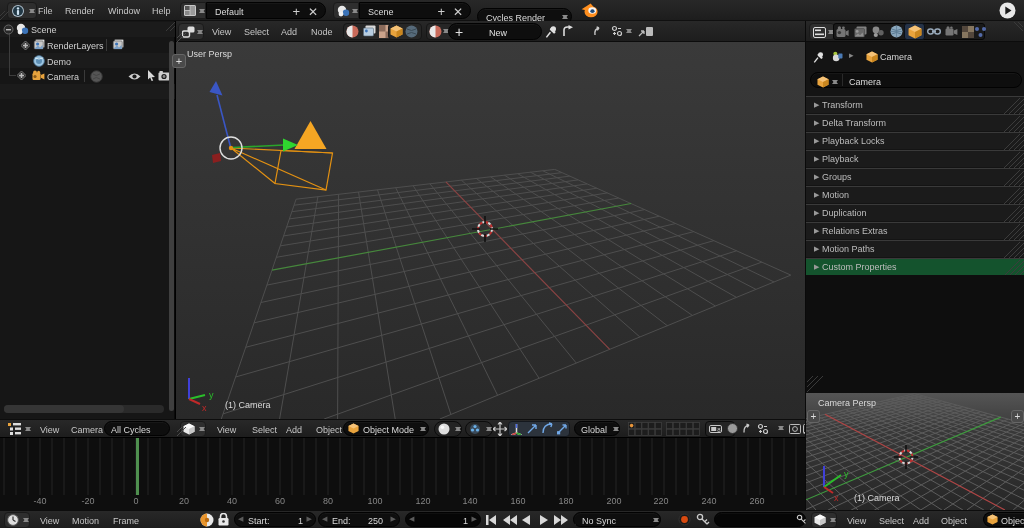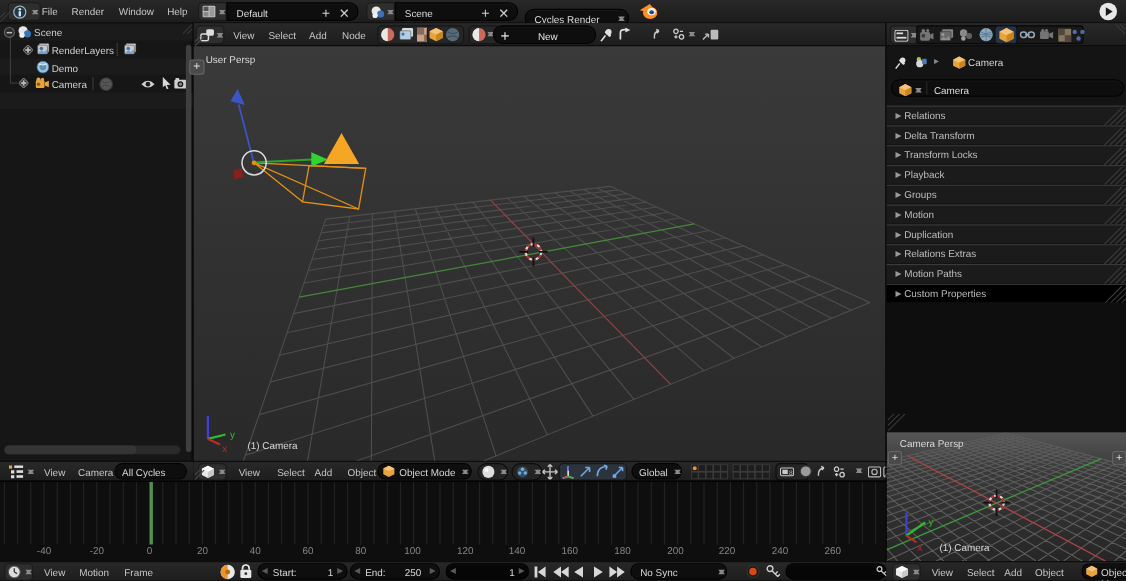--- a/index.html
+++ b/index.html
@@ -509,35 +509,35 @@
         <path d="M6.5 6.5 L12.5 3.5 L12.5 9.5 L6.5 12.5 Z" fill="#c9861f"></path>
       </svg>
     <span class="updn" style="position:absolute;left:20px;top:3px"></span>
     <div style="position:absolute;left:31px;top:1px;bottom:1px;width:1px;background:#2a2a2a"></div>
     <span style="position:absolute;left:38px;top:4px;color:#dcdcdc">Camera</span>
   </div>
 
   <div id="panels">
       <div class="abs" style="left:0px;top:75px;width:219px;height:17px;background:#1b1b1b;border-top:1px solid #3a3a3a">
         <span style="position:absolute;left:8px;top:4px;color:#999;font-size:7px">▶</span>
-        <span style="position:absolute;left:16px;top:3px;color:#bdbdbd">Relations</span>
+        <span style="position:absolute;left:16px;top:3px;color:#bdbdbd">Transform</span>
         <svg width="22" height="17" style="position:absolute;right:0;top:0" viewBox="0 0 22 17">
           <path d="M6 17 L22 1 M11 17 L22 6 M16 17 L22 11 M1 17 L17 1" stroke="#3c3c3c"></path>
         </svg>
       </div>
       <div class="abs" style="left:0px;top:93px;width:219px;height:17px;background:#1b1b1b;border-top:1px solid #3a3a3a">
         <span style="position:absolute;left:8px;top:4px;color:#999;font-size:7px">▶</span>
         <span style="position:absolute;left:16px;top:3px;color:#bdbdbd">Delta Transform</span>
         <svg width="22" height="17" style="position:absolute;right:0;top:0" viewBox="0 0 22 17">
           <path d="M6 17 L22 1 M11 17 L22 6 M16 17 L22 11 M1 17 L17 1" stroke="#3c3c3c"></path>
         </svg>
       </div>
       <div class="abs" style="left:0px;top:111px;width:219px;height:17px;background:#1b1b1b;border-top:1px solid #3a3a3a">
         <span style="position:absolute;left:8px;top:4px;color:#999;font-size:7px">▶</span>
-        <span style="position:absolute;left:16px;top:3px;color:#bdbdbd">Transform Locks</span>
+        <span style="position:absolute;left:16px;top:3px;color:#bdbdbd">Playback Locks</span>
         <svg width="22" height="17" style="position:absolute;right:0;top:0" viewBox="0 0 22 17">
           <path d="M6 17 L22 1 M11 17 L22 6 M16 17 L22 11 M1 17 L17 1" stroke="#3c3c3c"></path>
         </svg>
       </div>
       <div class="abs" style="left:0px;top:129px;width:219px;height:17px;background:#1b1b1b;border-top:1px solid #3a3a3a">
         <span style="position:absolute;left:8px;top:4px;color:#999;font-size:7px">▶</span>
         <span style="position:absolute;left:16px;top:3px;color:#bdbdbd">Playback</span>
         <svg width="22" height="17" style="position:absolute;right:0;top:0" viewBox="0 0 22 17">
           <path d="M6 17 L22 1 M11 17 L22 6 M16 17 L22 11 M1 17 L17 1" stroke="#3c3c3c"></path>
         </svg>
@@ -570,21 +570,21 @@
           <path d="M6 17 L22 1 M11 17 L22 6 M16 17 L22 11 M1 17 L17 1" stroke="#3c3c3c"></path>
         </svg>
       </div>
       <div class="abs" style="left:0px;top:219px;width:219px;height:17px;background:#1b1b1b;border-top:1px solid #3a3a3a">
         <span style="position:absolute;left:8px;top:4px;color:#999;font-size:7px">▶</span>
         <span style="position:absolute;left:16px;top:3px;color:#bdbdbd">Motion Paths</span>
         <svg width="22" height="17" style="position:absolute;right:0;top:0" viewBox="0 0 22 17">
           <path d="M6 17 L22 1 M11 17 L22 6 M16 17 L22 11 M1 17 L17 1" stroke="#3c3c3c"></path>
         </svg>
       </div>
-      <div class="abs" style="left:0px;top:237px;width:219px;height:17px;background:#000000;border-top:1px solid #3a3a3a">
+      <div class="abs" style="left:0px;top:237px;width:219px;height:17px;background:#14532d;border-top:1px solid #3a3a3a">
         <span style="position:absolute;left:8px;top:4px;color:#999;font-size:7px">▶</span>
         <span style="position:absolute;left:16px;top:3px;color:#bdbdbd">Custom Properties</span>
         <svg width="22" height="17" style="position:absolute;right:0;top:0" viewBox="0 0 22 17">
           <path d="M6 17 L22 1 M11 17 L22 6 M16 17 L22 11 M1 17 L17 1" stroke="#3c3c3c"></path>
         </svg>
       </div>
     </div>
   <div class="abs" style="left:0;top:254px;width:219px;height:118px;background:#0e0e0e"></div>
 
   <svg width="16" height="16" style="position:absolute;left:1px;top:355px" viewBox="0 0 16 16">

